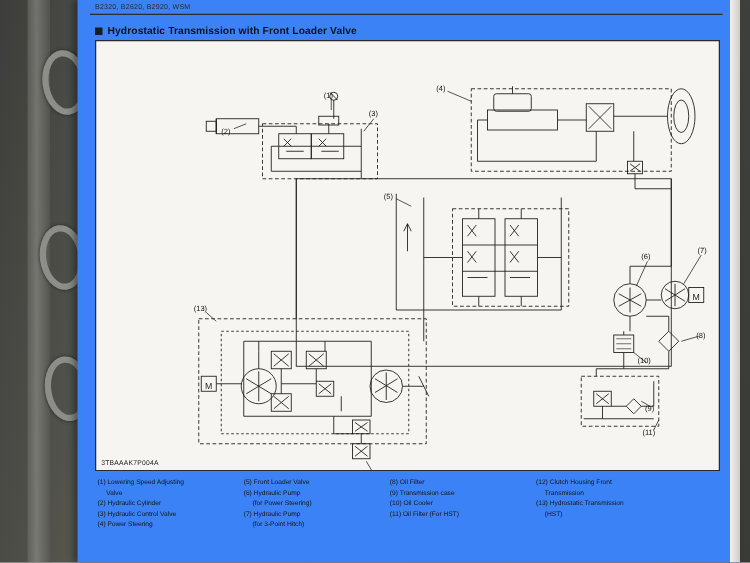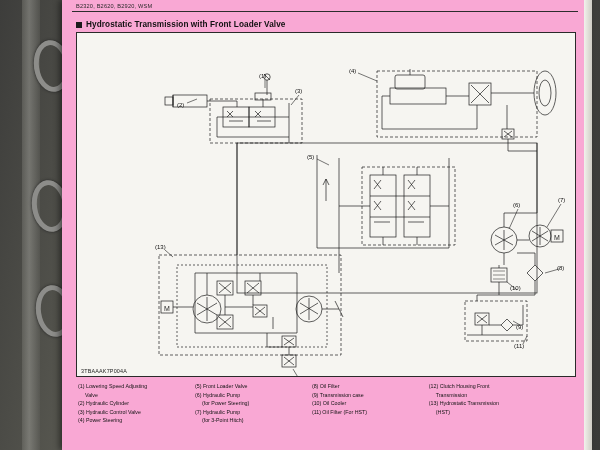--- a/index.html
+++ b/index.html
@@ -49,21 +49,21 @@
     background: linear-gradient(90deg, #6e6e68 0%, #9a9a94 40%, #5c5c57 100%);
     opacity: .55;
   }
   
   .page {
     position: absolute;
     left: 62px;
     top: 0;
     width: 530px;
     height: 450px;
-    background: #f9a8d4;
+    background: #3b82f6;
     box-shadow: -3px 0 6px rgba(0,0,0,.45);
   }
   .page-edge {
     position: absolute;
     right: 0; top: 0; bottom: 0;
     width: 8px;
     background: linear-gradient(90deg, #f2f1ec, #cfcdc5);
   }
   .page-header {
     position: absolute;

